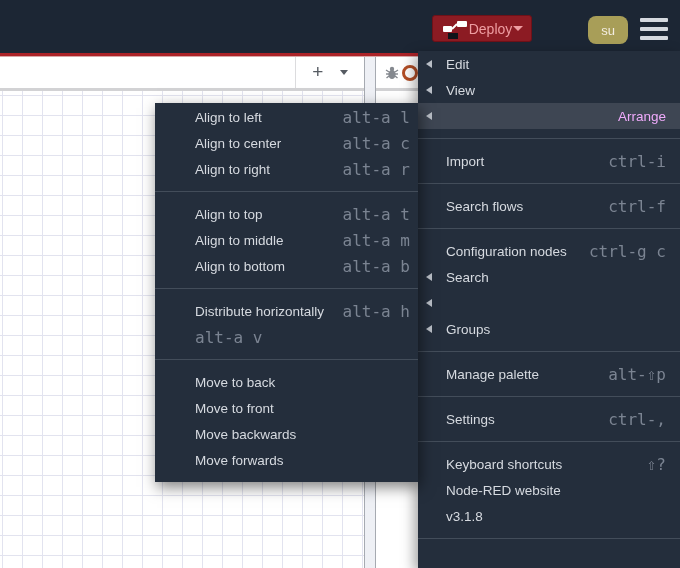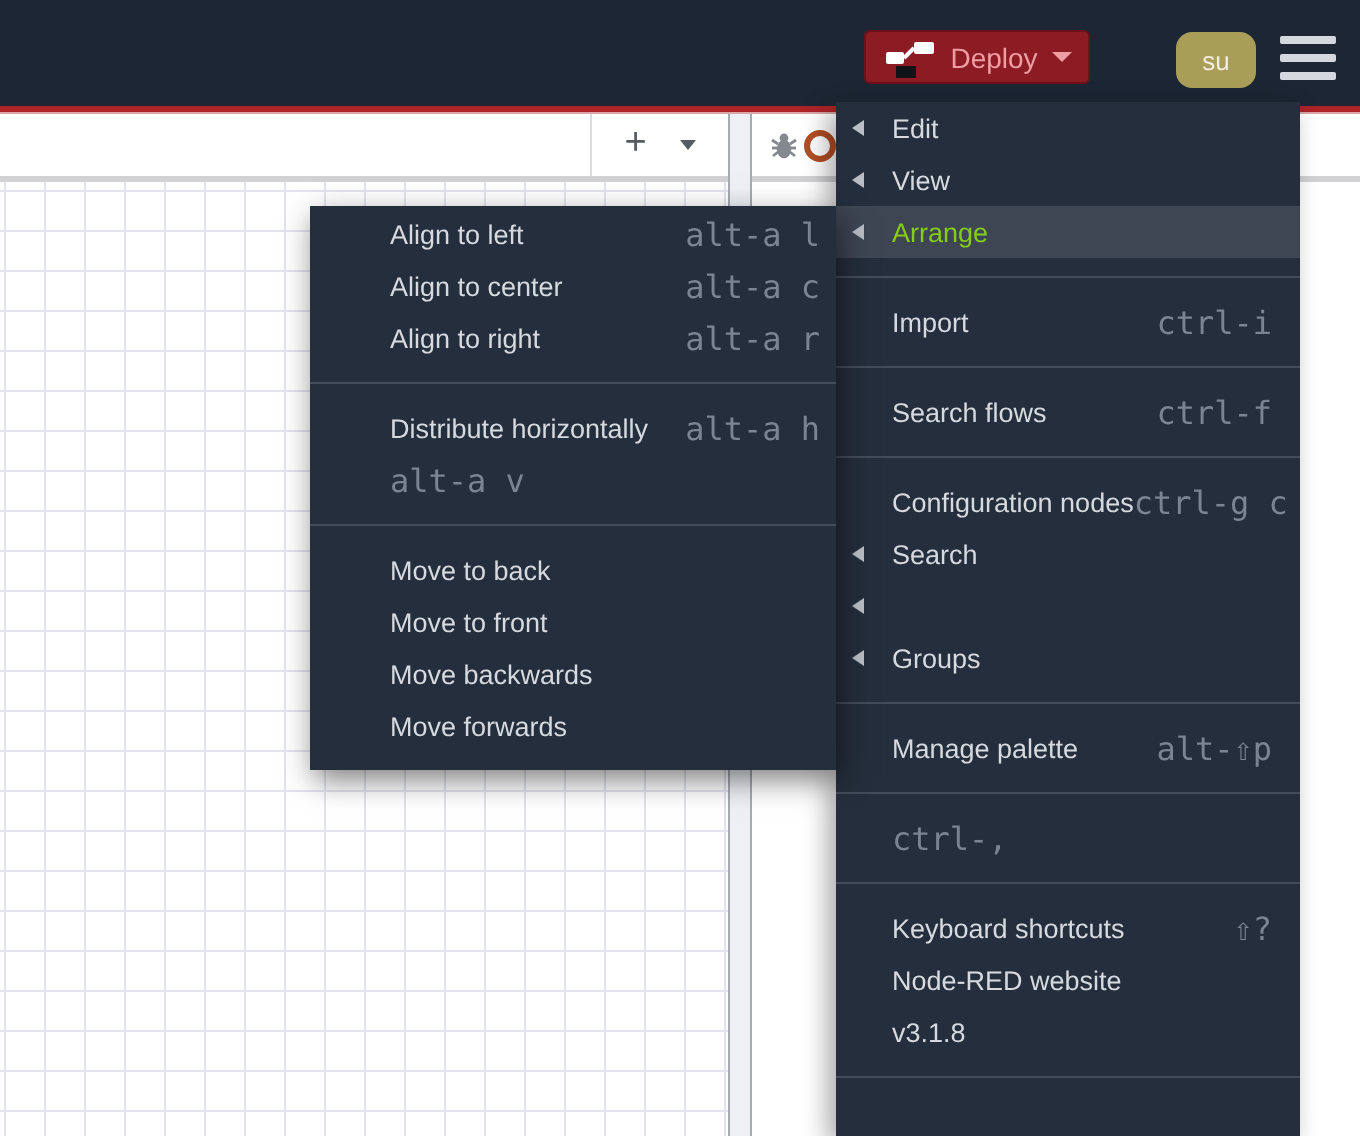--- a/index.html
+++ b/index.html
@@ -3,21 +3,21 @@
 <meta charset="utf-8">
 <style>
   html,body{margin:0;padding:0;}
   .stage{position:relative;width:680px;height:568px;overflow:hidden;background:#fff;
          font-family:"Liberation Sans",sans-serif;}
 
   
   .header{position:absolute;top:0;left:0;width:680px;height:53px;background:#1c2634;z-index:5;}
   .redline{position:absolute;top:53px;left:0;width:680px;height:4px;z-index:3;
            background:linear-gradient(to bottom,#ac2328 0,#ac2328 3px,#d8a6a6 3px,#d8a6a6 4px);}
-  .deploy{position:absolute;left:432px;top:15px;width:113px;height:27px;background:#8c1b23;
+  .deploy{position:absolute;left:432px;top:15px;width:100px;height:27px;background:#8c1b23;
           border:1px solid #6e1118;border-radius:3px;display:flex;align-items:center;
           box-sizing:border-box;padding:0 8px 0 9px;cursor:pointer;}
   .deploy .dlabel{color:#ee9da1;font-size:14px;flex:1;text-align:center;}
   .deploy .dcaret{width:0;height:0;border-left:5px solid transparent;border-right:5px solid transparent;
                   border-top:5px solid #ee9da1;}
   .avatar{position:absolute;left:588px;top:16px;width:40px;height:28px;border-radius:8px;
           background:#a89e58;color:#f2ece0;font-size:13px;display:flex;align-items:center;
           justify-content:center;cursor:pointer;}
   .hamburger{position:absolute;left:640px;top:18px;width:28px;height:22px;cursor:pointer;
              display:flex;flex-direction:column;justify-content:space-between;}
@@ -38,35 +38,35 @@
   .vsep{position:absolute;top:57px;left:364px;width:12px;height:511px;background:#eef0f5;
         border-left:1px solid #a6aab1;border-right:1px solid #a6aab1;box-sizing:border-box;z-index:2;cursor:col-resize;}
   .sidebar{position:absolute;top:57px;left:376px;width:304px;height:511px;background:#fff;z-index:2;}
   .sidebar-header{height:31px;border-bottom:3px solid #d2d2d4;position:relative;}
   .bug{position:absolute;left:8px;top:8px;}
   .badge-ring{position:absolute;left:26px;top:8px;width:10px;height:10px;border:3px solid #b24e26;
               border-radius:50%;}
 
   
   .menu,.submenu{background:#242e3c;color:#d6dae0;font-size:13.5px;}
-  .menu{position:absolute;top:51px;left:418px;width:232px;height:517px;z-index:10;overflow:hidden;
+  .menu{position:absolute;top:51px;left:418px;width:262px;height:517px;z-index:10;overflow:hidden;
         box-shadow:-4px 4px 12px rgba(0,0,0,.35);}
   .submenu{position:absolute;top:103px;left:155px;width:263px;z-index:11;
            box-shadow:2px 5px 14px rgba(0,0,0,.5);}
   .menu-section{padding:9px 0;border-bottom:1px solid #434d5a;}
   .menu .menu-section:first-child{padding-top:0;}
   .submenu .menu-section:first-child{padding-top:1px;}
   .submenu .menu-section:last-child{border-bottom:none;}
   .menu-item{height:26px;display:flex;align-items:center;position:relative;cursor:pointer;}
   .menu .menu-item{padding:0 14px 0 28px;}
   .submenu .menu-item{padding:0 8px 0 40px;}
   .menu-item .label{flex:1;white-space:nowrap;}
   .menu-item .shortcut{font-family:"DejaVu Sans Mono",monospace;font-size:16px;color:#7b8492;white-space:pre;}
   .menu-item.active{background:#3e4653;}
-  .menu-item.active .label{color:#84cc16;}
+  .menu-item.active .label{color:#f0abfc;text-align:right;}
   .arrow{position:absolute;left:8px;top:50%;margin-top:-4px;width:0;height:0;
          border-top:4px solid transparent;border-bottom:4px solid transparent;
          border-right:6px solid #b9bec6;}
 </style>
 </head>
 <body>
 
 <div class="stage">
 
   <div class="canvas"></div>
@@ -164,20 +164,21 @@
         </div>
       </div>
       <div class="menu-section">
         <div class="menu-item">
           <span class="label">Manage palette</span>
           <span class="shortcut">alt-⇧p</span>
         </div>
       </div>
       <div class="menu-section">
         <div class="menu-item">
+          <span class="label">Settings</span>
           <span class="shortcut">ctrl-,</span>
         </div>
       </div>
       <div class="menu-section">
         <div class="menu-item">
           <span class="label">Keyboard shortcuts</span>
           <span class="shortcut">⇧?</span>
         </div>
         <div class="menu-item">
           <span class="label">Node-RED website</span>
@@ -198,20 +199,34 @@
           <span class="label">Align to center</span>
           <span class="shortcut">alt-a c</span>
         </div>
         <div class="menu-item">
           <span class="label">Align to right</span>
           <span class="shortcut">alt-a r</span>
         </div>
       </div>
       <div class="menu-section">
         <div class="menu-item">
+          <span class="label">Align to top</span>
+          <span class="shortcut">alt-a t</span>
+        </div>
+        <div class="menu-item">
+          <span class="label">Align to middle</span>
+          <span class="shortcut">alt-a m</span>
+        </div>
+        <div class="menu-item">
+          <span class="label">Align to bottom</span>
+          <span class="shortcut">alt-a b</span>
+        </div>
+      </div>
+      <div class="menu-section">
+        <div class="menu-item">
           <span class="label">Distribute horizontally</span>
           <span class="shortcut">alt-a h</span>
         </div>
         <div class="menu-item">
           <span class="shortcut">alt-a v</span>
         </div>
       </div>
       <div class="menu-section">
         <div class="menu-item">
           <span class="label">Move to back</span>

